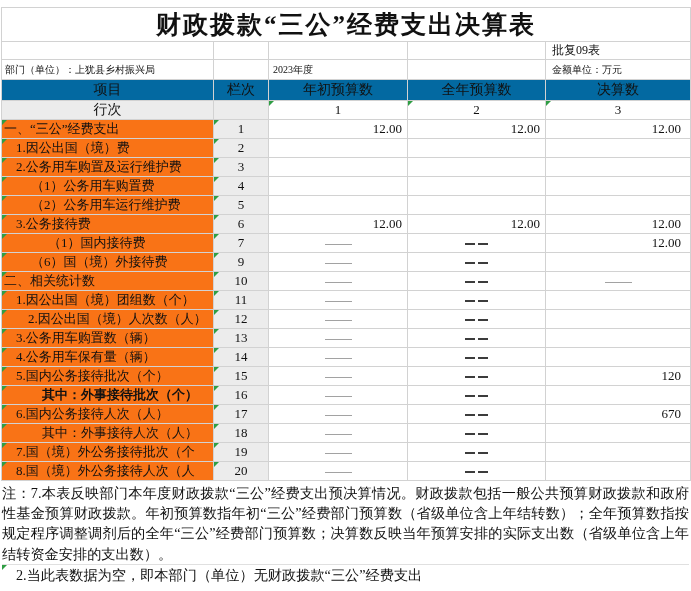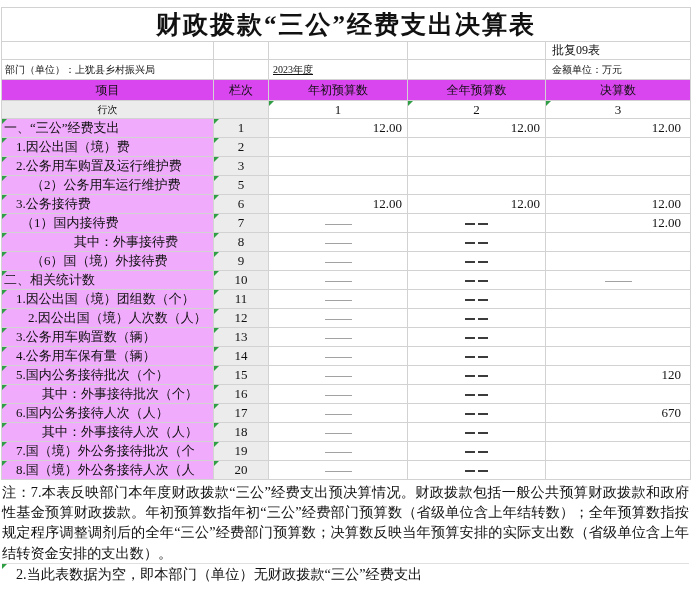--- a/index.html
+++ b/index.html
@@ -4,26 +4,26 @@
 <style>
   html,body{margin:0;padding:0;background:#fff;width:691px;height:591px;overflow:hidden;}
   body{font-family:"Liberation Serif","DejaVu Serif",serif;color:#111;}
   .sheet{width:691px;height:591px;position:relative;background:#fff;}
   table{border-collapse:collapse;table-layout:fixed;width:689px;margin:7px 0 0 1px;}
   td{border:1px solid #d2d2d2;overflow:hidden;white-space:nowrap;font-size:13px;color:#111;
      position:relative;padding:0;vertical-align:middle;}
   tr.title-row td{font-size:25px;font-weight:bold;text-align:center;letter-spacing:2px;height:31px;background:#fff;}
   tr.meta1 td{height:17px;font-size:12px;}
   tr.meta2 td{height:19px;font-size:10px;}
-  .pl3{padding-left:3px;} .pl4{padding-left:4px;text-decoration:underline;} .pl6{padding-left:6px;margin-top:8px;}
-  tr.head td{height:20px;background:#d946ef;text-align:center;font-size:12px;}
+  .pl3{padding-left:3px;} .pl4{padding-left:4px;} .pl6{padding-left:6px;margin-top:8px;}
+  tr.head td{height:20px;background:#0369a1;text-align:center;font-size:14px;}
   tr.linerow td{height:17px;text-align:center;background:#fff;}
-  tr.linerow td.gray{background:#ececec;font-size:10px;}
+  tr.linerow td.gray{background:#ececec;font-size:14px;}
   tr.drow{height:18.7px;}
-  td.c-label{background:#f0abfc;text-align:left;}
+  td.c-label{background:#f97316;text-align:left;}
   td.c-line{background:#ececec;text-align:center;}
   td.c-val{text-align:right;padding-right:5px;}
   td.c-val.v2{padding-right:9px;}
   td.c-val.center{text-align:center;padding-right:0;}
   .tri::before{content:"";position:absolute;top:0;left:0;width:0;height:0;
      border-top:5px solid #2f9e44;border-right:5px solid transparent;}
   .dash{display:inline-block;vertical-align:middle;}
   .dash.light{width:27px;height:1px;background:#a2a2a2;}
   .dash.dark{width:23px;height:2px;
      background:linear-gradient(90deg,#3c3c3c 43%,rgba(0,0,0,0) 43%,rgba(0,0,0,0) 57%,#3c3c3c 57%);}
@@ -94,46 +94,46 @@
           <td class="c-val v2"></td>
         </tr>
         <tr class="drow">
           <td class="c-label tri" style="padding-left: 14px;">2.公务用车购置及运行维护费</td>
           <td class="c-line tri">3</td>
           <td class="c-val v0"></td>
           <td class="c-val v1"></td>
           <td class="c-val v2"></td>
         </tr>
         <tr class="drow">
+          <td class="c-label tri" style="padding-left: 29px;">（1）公务用车购置费</td>
+          <td class="c-line tri">4</td>
+          <td class="c-val v0"></td>
+          <td class="c-val v1"></td>
+          <td class="c-val v2"></td>
+        </tr>
+        <tr class="drow">
           <td class="c-label tri" style="padding-left: 29px; margin-left: 36px;">（2）公务用车运行维护费</td>
           <td class="c-line tri">5</td>
           <td class="c-val v0"></td>
           <td class="c-val v1"></td>
           <td class="c-val v2"></td>
         </tr>
         <tr class="drow">
           <td class="c-label tri" style="padding-left: 14px; font-family: Liberation Serif, serif;">3.公务接待费</td>
           <td class="c-line tri">6</td>
           <td class="c-val v0">12.00</td>
           <td class="c-val v1">12.00</td>
           <td class="c-val v2">12.00</td>
         </tr>
         <tr class="drow">
-          <td class="c-label tri" style="padding-left: 19px; margin-top: 32px;">（1）国内接待费</td>
+          <td class="c-label tri" style="padding-left: 46px; margin-top: 32px;">（1）国内接待费</td>
           <td class="c-line tri">7</td>
           <td class="c-val v0 center"><span class="dash light"></span></td>
           <td class="c-val v1 center"><span class="dash dark"></span></td>
           <td class="c-val v2">12.00</td>
-        </tr>
-        <tr class="drow">
-          <td class="c-label tri" style="padding-left: 72px;">其中：外事接待费</td>
-          <td class="c-line tri">8</td>
-          <td class="c-val v0 center"><span class="dash light"></span></td>
-          <td class="c-val v1 center"><span class="dash dark"></span></td>
-          <td class="c-val v2"></td>
         </tr>
         <tr class="drow">
           <td class="c-label tri" style="padding-left: 29px;">（6）国（境）外接待费</td>
           <td class="c-line tri">9</td>
           <td class="c-val v0 center"><span class="dash light"></span></td>
           <td class="c-val v1 center"><span class="dash dark"></span></td>
           <td class="c-val v2"></td>
         </tr>
         <tr class="drow">
           <td class="c-label tri" style="padding-left: 2px;">二、相关统计数</td>
@@ -171,21 +171,21 @@
           <td class="c-val v2"></td>
         </tr>
         <tr class="drow">
           <td class="c-label tri" style="padding-left: 14px;">5.国内公务接待批次（个）</td>
           <td class="c-line tri">15</td>
           <td class="c-val v0 center"><span class="dash light"></span></td>
           <td class="c-val v1 center"><span class="dash dark"></span></td>
           <td class="c-val v2">120</td>
         </tr>
         <tr class="drow">
-          <td class="c-label tri" style="padding-left: 40px;">其中：外事接待批次（个）</td>
+          <td class="c-label tri" style="padding-left: 40px; font-weight: bold;">其中：外事接待批次（个）</td>
           <td class="c-line tri">16</td>
           <td class="c-val v0 center"><span class="dash light"></span></td>
           <td class="c-val v1 center"><span class="dash dark"></span></td>
           <td class="c-val v2"></td>
         </tr>
         <tr class="drow">
           <td class="c-label tri" style="padding-left: 14px;">6.国内公务接待人次（人）</td>
           <td class="c-line tri">17</td>
           <td class="c-val v0 center"><span class="dash light"></span></td>
           <td class="c-val v1 center"><span class="dash dark"></span></td>

